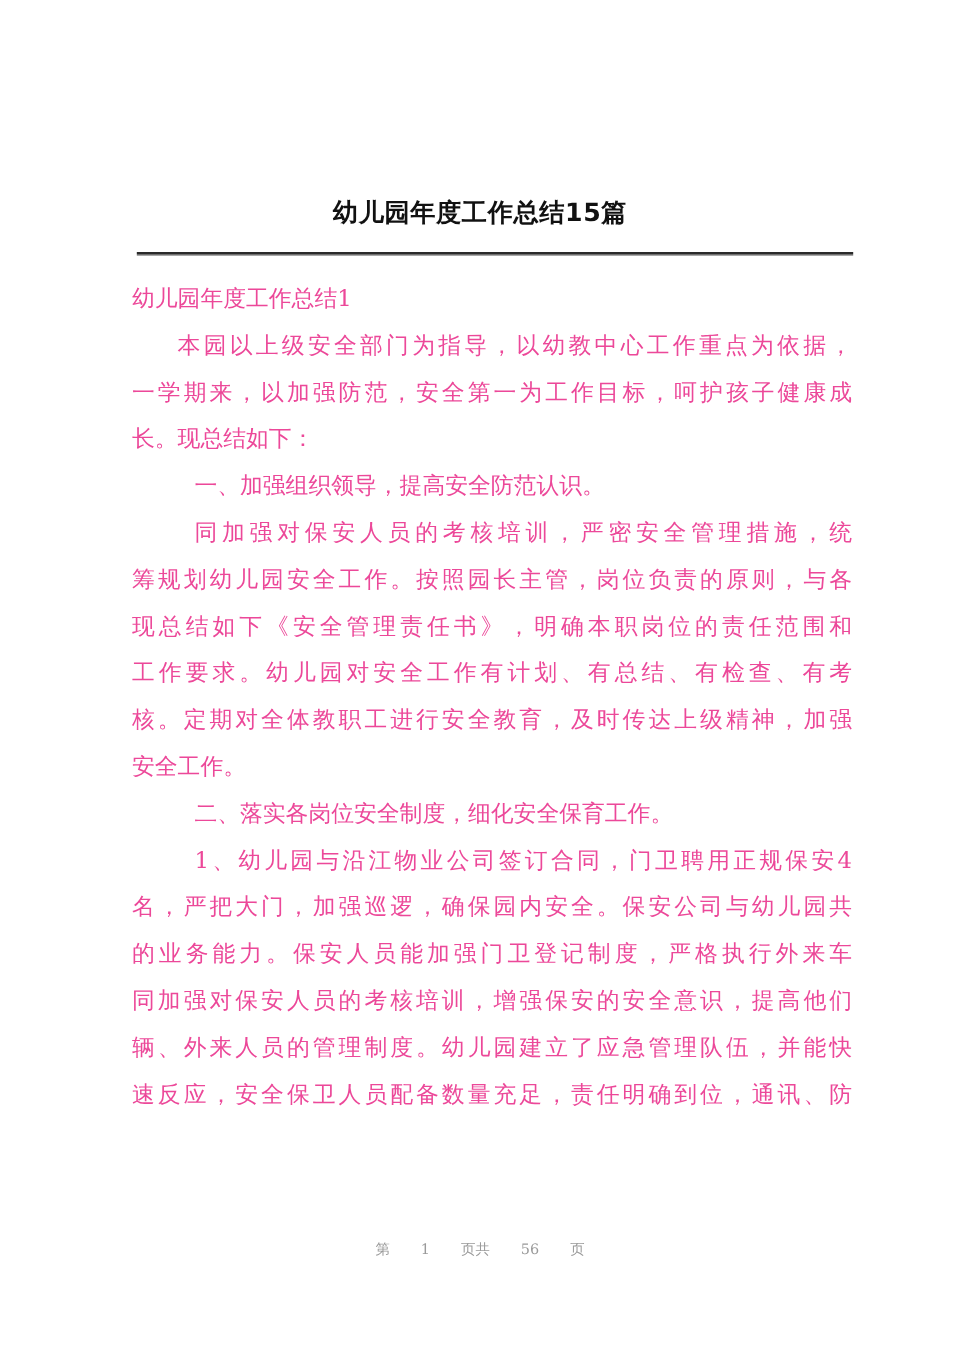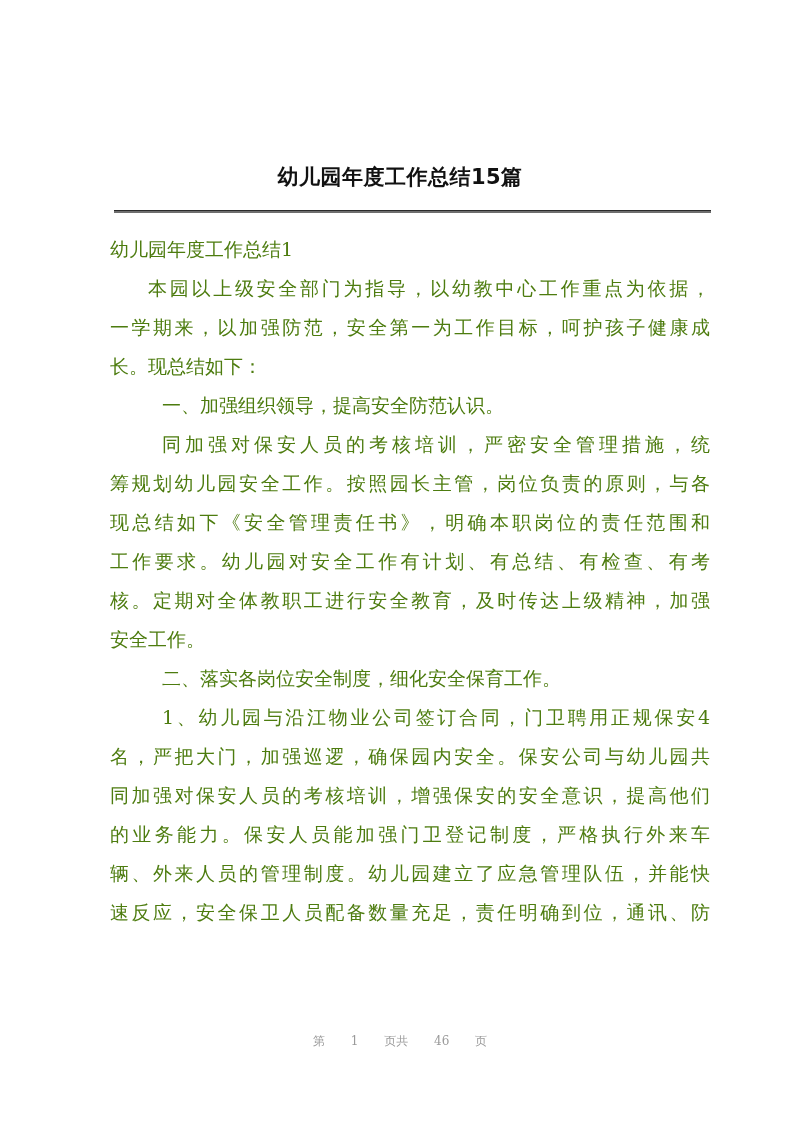--- a/index.html
+++ b/index.html
@@ -41,21 +41,21 @@
       height: 3px;
       background: linear-gradient(#2a2a2a 0 50%, #6e6e6e 50% 100%);
     }
     .body-text {
       position: absolute;
       left: 110px;
       top: 230px;
       width: 600px;
       font-size: 19px;
       line-height: 39px;
-      color: #4d7c0f;
+      color: #ec4899;
     }
     .line {
       display: block;
       white-space: nowrap;
       height: 39px;
       text-align: justify;
       text-align-last: justify;
       letter-spacing: 0px;
     }
     .line.last {
@@ -104,28 +104,28 @@
       <span class="line">工作要求。幼儿园对安全工作有计划、有总结、有检查、有考</span>
       <span class="line">核。定期对全体教职工进行安全教育，及时传达上级精神，加强</span>
       <span class="line last">安全工作。</span>
     </div>
 
     <span class="line indent2 last section-heading">二、落实各岗位安全制度，细化安全保育工作。</span>
 
     <div>
       <span class="line indent2">1、幼儿园与沿江物业公司签订合同，门卫聘用正规保安4</span>
       <span class="line">名，严把大门，加强巡逻，确保园内安全。保安公司与幼儿园共</span>
+      <span class="line">的业务能力。保安人员能加强门卫登记制度，严格执行外来车</span>
       <span class="line">同加强对保安人员的考核培训，增强保安的安全意识，提高他们</span>
-      <span class="line">的业务能力。保安人员能加强门卫登记制度，严格执行外来车</span>
       <span class="line">辆、外来人员的管理制度。幼儿园建立了应急管理队伍，并能快</span>
       <span class="line">速反应，安全保卫人员配备数量充足，责任明确到位，通讯、防</span>
     </div>
   </div>
 
   <div class="footer">
     <span>第</span>
     <span>1</span>
     <span>页共</span>
-    <span>46</span>
+    <span>56</span>
     <span>页</span>
   </div>
 
 </div>
 
 </body></html>

